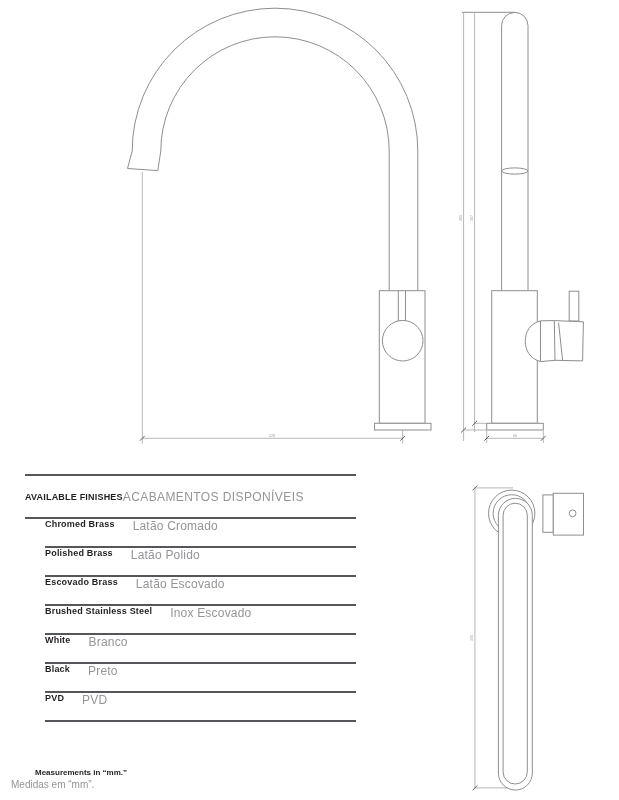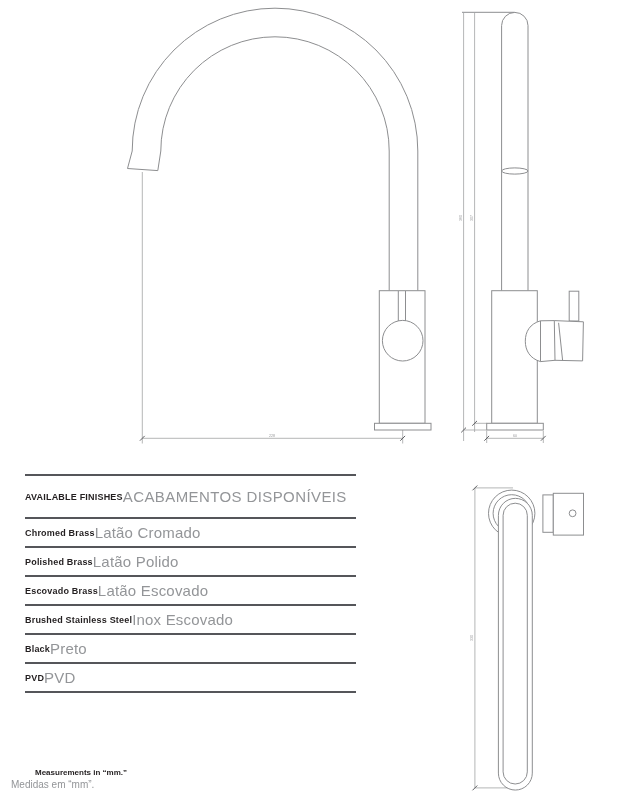--- a/index.html
+++ b/index.html
@@ -17,24 +17,24 @@
   .fin-table{
     position:absolute;left:25px;top:474px;width:331px;
     border-top:2px solid #55565a;
   }
   .fin-header{
     height:41px;border-bottom:2px solid #55565a;
     display:flex;align-items:center;gap:0;
   }
   .fin-row{
     height:27px;border-bottom:2px solid #55565a;
-    display:flex;align-items:center;gap:0;
+    display:flex;gap:18px;margin-left:20px;
   }
   .lbl-en{font-size:9px;font-weight:bold;color:#231f20;letter-spacing:0.2px;white-space:nowrap;}
-  .lbl-pt{font-size:15px;color:#939598;letter-spacing:0.2px;white-space:nowrap;}
+  .lbl-pt{font-size:12px;color:#939598;letter-spacing:0.2px;white-space:nowrap;}
   .fin-header .lbl-pt{letter-spacing:0.4px;}
   
   .note{position:absolute;left:11px;top:767px;line-height:12px;}
   .note .n1{font-size:8px;font-weight:bold;color:#231f20;margin-left:24px;}
   .note .n2{font-size:10px;color:#939598;}
 </style>
 </head>
 <body>
 
 <div id="screen">
@@ -122,20 +122,24 @@
     </div>
     <div class="fin-row">
       <span class="lbl-en">Escovado Brass</span>
       <span class="lbl-pt">Latão Escovado</span>
     </div>
     <div class="fin-row">
       <span class="lbl-en">Brushed Stainless Steel</span>
       <span class="lbl-pt">Inox Escovado</span>
     </div>
     <div class="fin-row">
+      <span class="lbl-en">White</span>
+      <span class="lbl-pt">Branco</span>
+    </div>
+    <div class="fin-row">
       <span class="lbl-en">Black</span>
       <span class="lbl-pt">Preto</span>
     </div>
     <div class="fin-row">
       <span class="lbl-en">PVD</span>
       <span class="lbl-pt">PVD</span>
     </div>
   </div>
 
   <div class="note">

